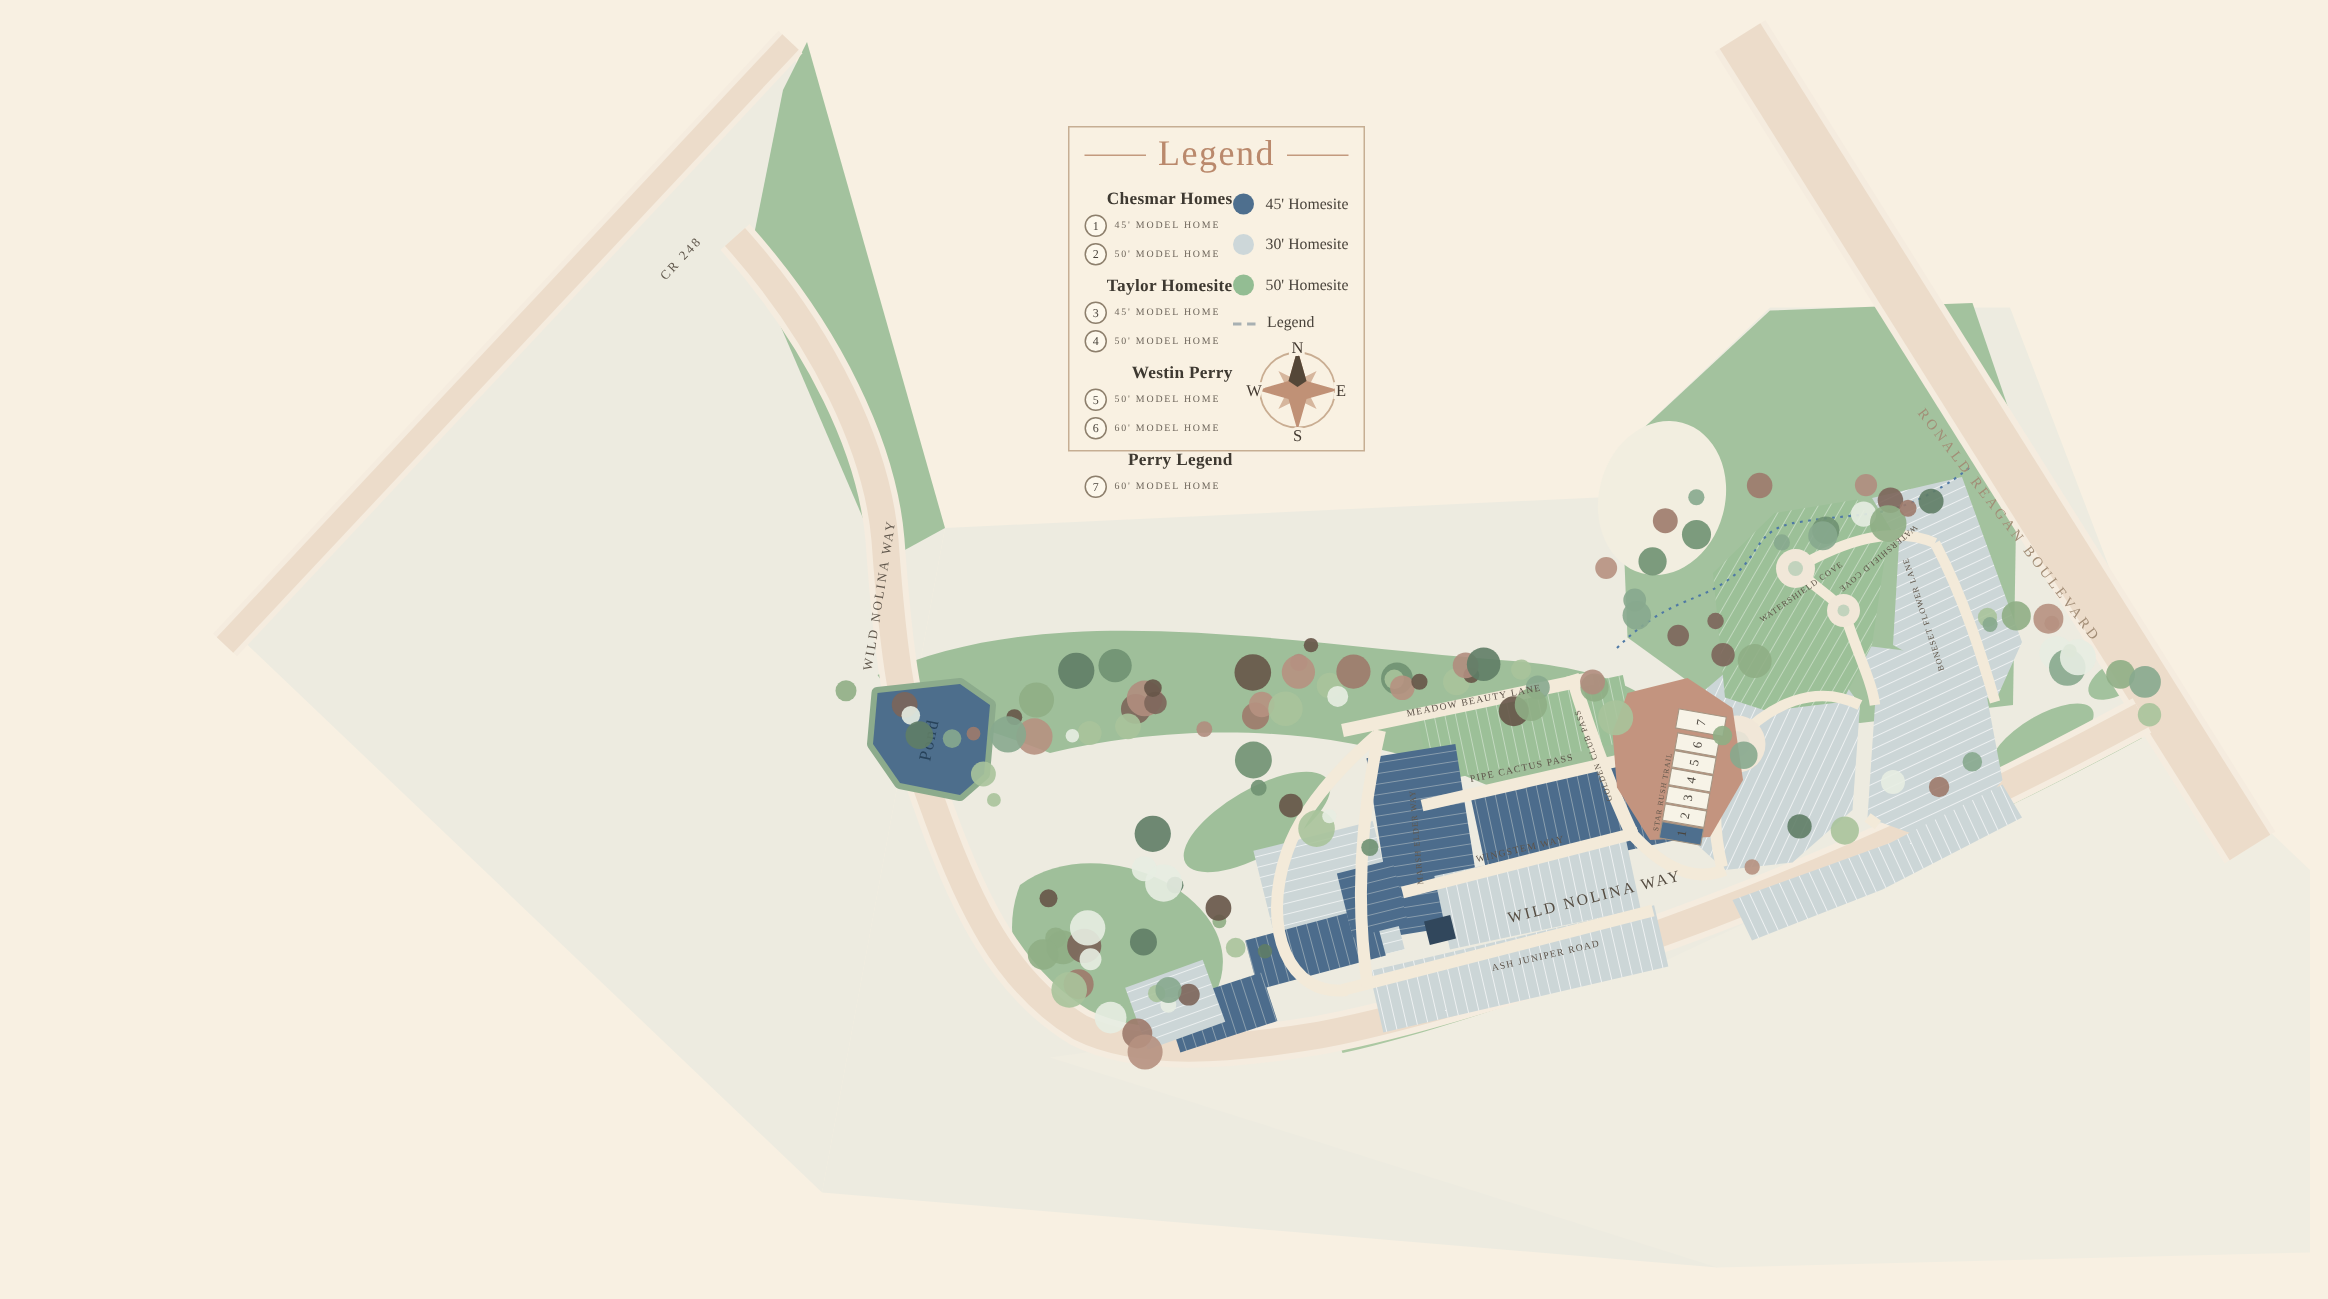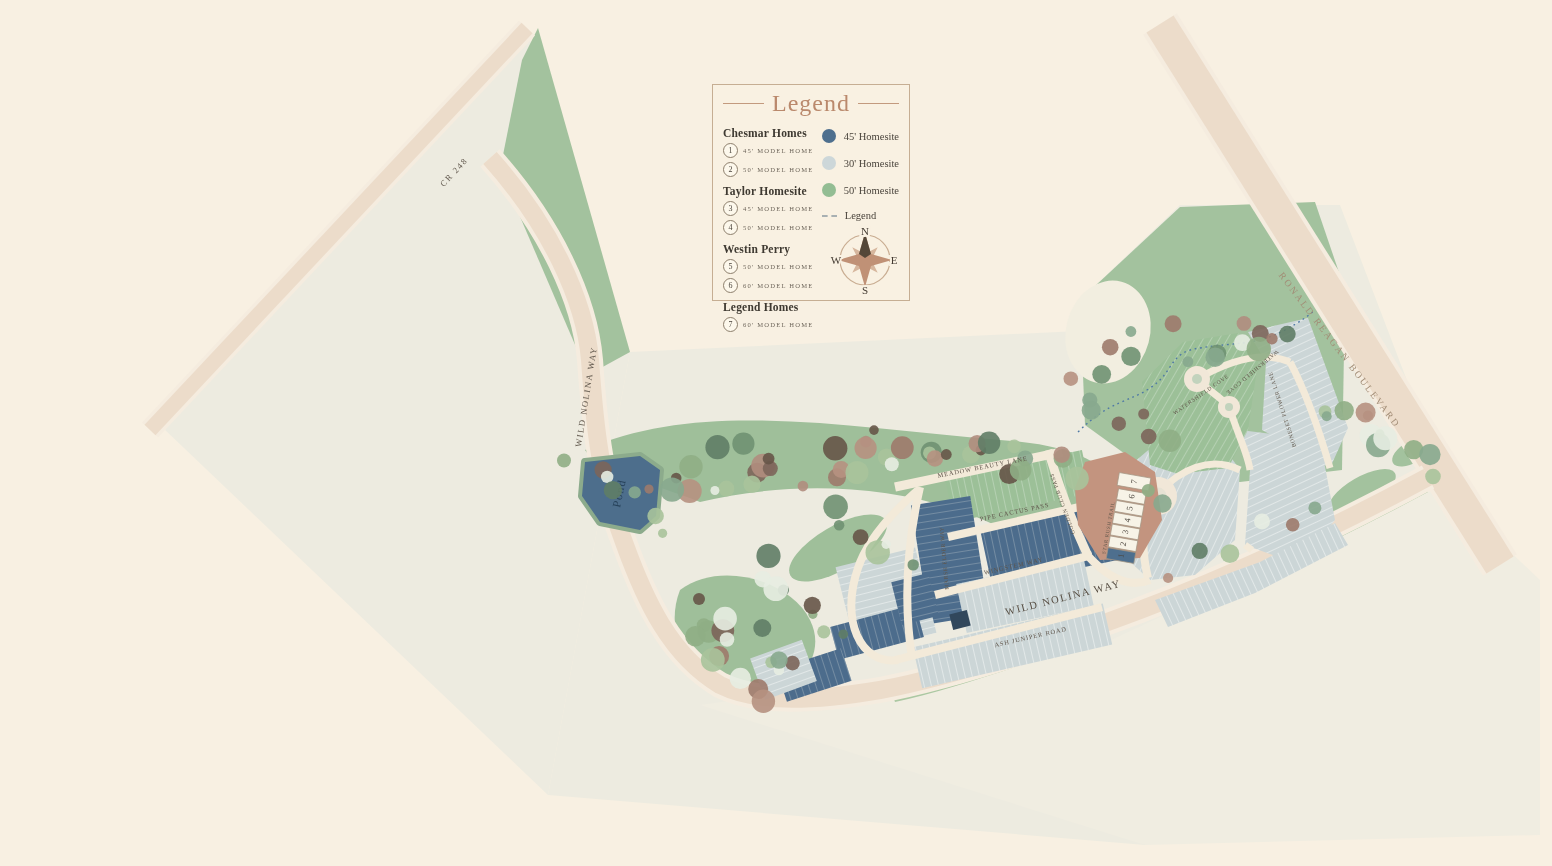--- a/index.html
+++ b/index.html
@@ -12,21 +12,21 @@
   .rlabel-big{font-size:9.6px;letter-spacing:2.2px;fill:#a28d76;text-anchor:middle;}
   .pondlabel{font-size:11.5px;letter-spacing:1.2px;fill:#27425a;text-anchor:middle;}
   .digit{font-size:8.5px;fill:#4a443c;text-anchor:middle;}
   
   .legend{position:absolute;left:712px;top:84px;width:198px;height:217px;background:#f9f1e2;border:1px solid #c6ae93;box-sizing:border-box;padding:5px 10px 6px;}
   .legend-title-row{display:flex;align-items:center;gap:8px;color:#ba896c;}
   .legend-title{font-size:24px;font-weight:400;margin:0;letter-spacing:1px;}
   .legend-title-row .rule{flex:1;height:1px;background:#c39a7e;}
   .legend-body{display:flex;margin-top:2px;}
   .builders{width:106px;}
-  .builder-name{font-size:11.5px;font-weight:bold;margin:8px 0 4px;color:#3e3931;letter-spacing:.2px;}
+  .builder-name{font-size:11.5px;font-weight:bold;margin:8px 0 4px;color:#3e3931;letter-spacing:.2px;text-align:right;}
   .model-row{display:flex;align-items:center;gap:5px;margin:4px 0;}
   .numcirc{width:13px;height:13px;min-width:13px;border:1px solid #8d7f6c;border-radius:50%;display:flex;align-items:center;justify-content:center;font-size:8px;color:#4a443c;background:#fdf8ec;}
   .mlabel{font-size:6.6px;letter-spacing:1.2px;color:#6f675c;white-space:nowrap;}
   .keys{flex:1;padding-top:10px;text-align:right;}
   .key-row{display:flex;align-items:center;gap:8px;margin:0 0 13px;}
   .dot{width:14px;height:14px;min-width:14px;border-radius:50%;}
   .dot-45{background:#4e6f8e;}
   .dot-50{background:#cdd7d9;}
   .dot-60{background:#93bd93;}
   .klabel{font-size:10.5px;color:#4a443c;white-space:nowrap;}
@@ -347,21 +347,21 @@
       </div>
       <div class="builder-name">Westin Perry</div>
       <div class="model-row">
         <span class="numcirc">5</span>
         <span class="mlabel">50' MODEL HOME</span>
       </div>
       <div class="model-row">
         <span class="numcirc">6</span>
         <span class="mlabel">60' MODEL HOME</span>
       </div>
-      <div class="builder-name">Legend Homes</div>
+      <div class="builder-name">Perry Legend</div>
       <div class="model-row">
         <span class="numcirc">7</span>
         <span class="mlabel">60' MODEL HOME</span>
       </div>
     </div>
     <div class="keys">
       <div class="key-row">
         <span class="dot dot-45"></span>
         <span class="klabel">45' Homesite</span>
       </div>

